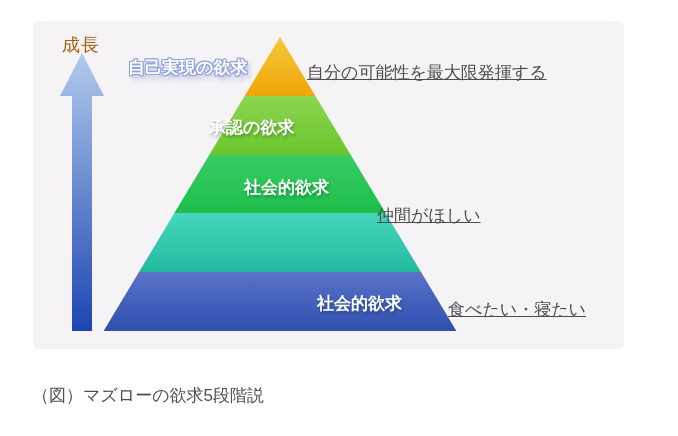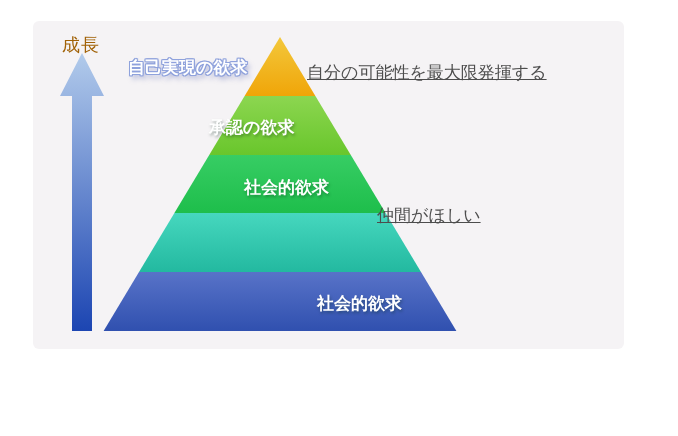--- a/index.html
+++ b/index.html
@@ -84,15 +84,17 @@
   <div class="level-label top" style="left:128px;top:59px;">自己実現の欲求</div>
   <div class="level-desc" style="left:307px;top:63px;">自分の可能性を最大限発揮する</div>
 
   <div class="level-label" style="left:209px;top:119px;">承認の欲求</div>
 
   <div class="level-label" style="left:244px;top:179px;text-align:center;">社会的欲求</div>
   <div class="level-desc" style="left:377px;top:181px;margin-top:25px;">仲間がほしい</div>
 
 
   <div class="level-label" style="left:317px;top:295px;">社会的欲求</div>
+  <div class="level-desc" style="left:448px;top:300px;">食べたい・寝たい</div>
 
+  <div class="caption">（図）マズローの欲求5段階説</div>
 
 </div>
 
 </body></html>

